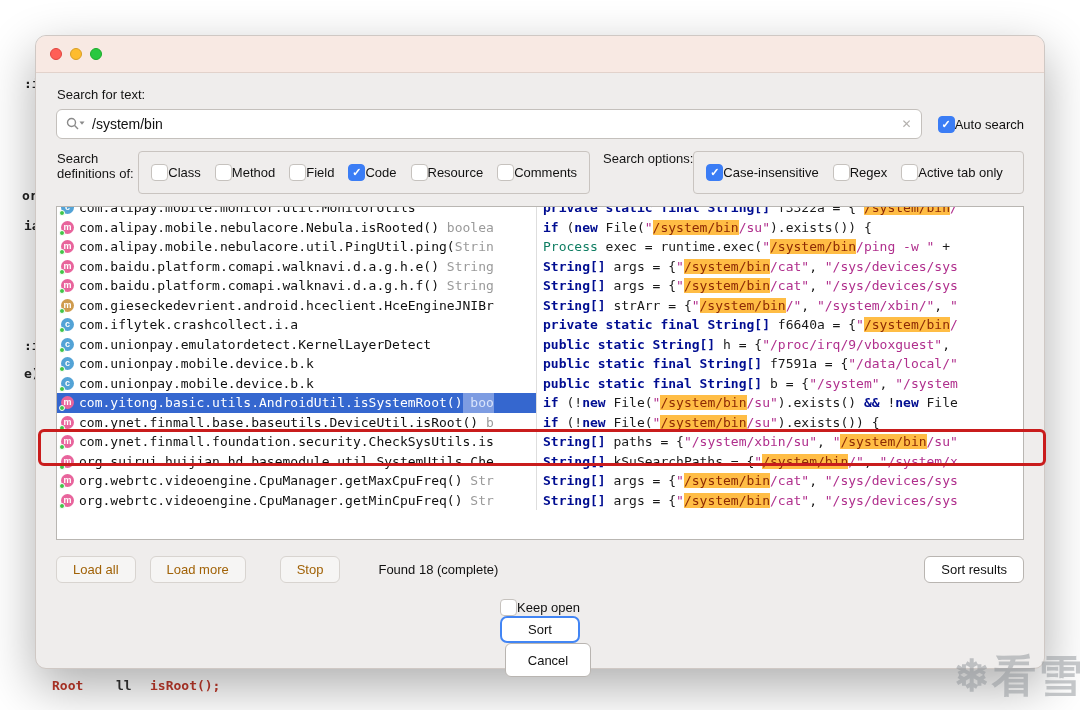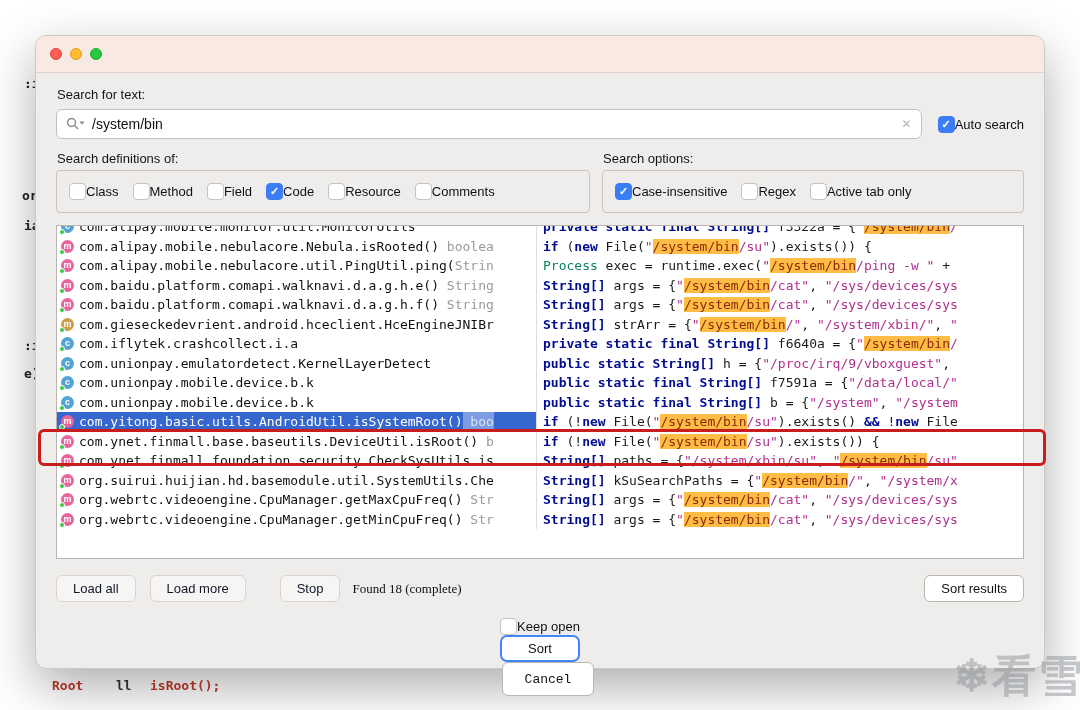--- a/index.html
+++ b/index.html
@@ -35,21 +35,21 @@
 
   .cbwrap{display:inline-flex;align-items:center;font-size:13px;color:#111;cursor:default;white-space:nowrap;}
   .cb{width:17px;height:17px;min-width:17px;border-radius:4px;border:1px solid #c6c2be;background:#fff;
       display:inline-flex;align-items:center;justify-content:center;box-sizing:border-box;
       color:#fff;font-size:11px;font-weight:bold;}
   .cb.on{background:#3b7df5;border-color:#3b7df5;}
   .cb.on::before{content:"✓";}
   .cbl{color:#111;}
 
   .groups{display:flex;gap:12px;margin-top:12px;}
-  .groupwrap{display:flex;flex-direction:column;}
+  .groupwrap{display:flex;flex-direction:row;}
   .grouptitle{font-size:13px;color:#151515;margin:0 0 4px 1px;}
   .groupbox{border:1px solid #c9c4c0;border-radius:4px;background:#efedec;
             padding:12px 12px;display:flex;gap:14px;align-items:center;flex:1;}
 
   
   .tablewrap{margin-top:12px;height:334px;background:#fff;border:1px solid #b9b6b2;
              box-sizing:border-box;overflow:hidden;}
   .thead{height:22px;background:#f3f3f3;border-bottom:1px solid #cfcfcf;display:flex;
          font-size:12.5px;color:#222;}
   .hnode{width:480px;line-height:21px;text-align:center;border-right:1px solid #cfcfcf;box-sizing:border-box;}
@@ -76,28 +76,28 @@
   .tk-s{color:#b02f8d;}
   .tk-h{color:#8d2a05;background:#ffbd45;}
   .tk-cl{color:#0e7d62;}
 
   
   .footer1{display:flex;align-items:center;margin-top:16px;}
   .footer2{display:flex;align-items:center;margin-top:16px;flex-direction:column;}
   .btn{height:27px;padding:0 16px;border-radius:6px;font-size:13px;background:#fff;
        border:1px solid #b9b5b1;color:#111;display:inline-flex;align-items:center;justify-content:center;
        font-family:"Liberation Sans",sans-serif;}
-  .btn.disabled{color:#0f172a;background:#f6f5f4;border-color:#d8d4d0;}
+  .btn.disabled{color:#a16207;background:#f6f5f4;border-color:#d8d4d0;}
   .btn + .btn{margin-left:14px;}
   .stopbtn{margin-left:34px !important;}
-  .status{margin-left:12px;font-size:13px;color:#111;font-family:Liberation Serif, serif;}
+  .status{margin-left:38px;font-size:13px;color:#111;font-family:Liberation Sans, sans-serif;}
   .sortbtn{margin-left:auto !important;}
   .spacer{flex:1;}
   .primary{border:2px solid #4285f4;border-radius:7px;padding:0 26px;}
-  .cancelbtn{margin-left:16px !important;padding:16px 22px;font-family:Liberation Mono, monospace;}
+  .cancelbtn{margin-left:16px !important;padding:16px 22px;}
 
   
   .annotation{position:absolute;left:38px;top:429px;width:1002px;height:31px;z-index:11;
               border:3px solid #c91c1c;border-radius:6px;pointer-events:none;}
 </style>
 </head>
 <body>
 
 <div class="page">
 

